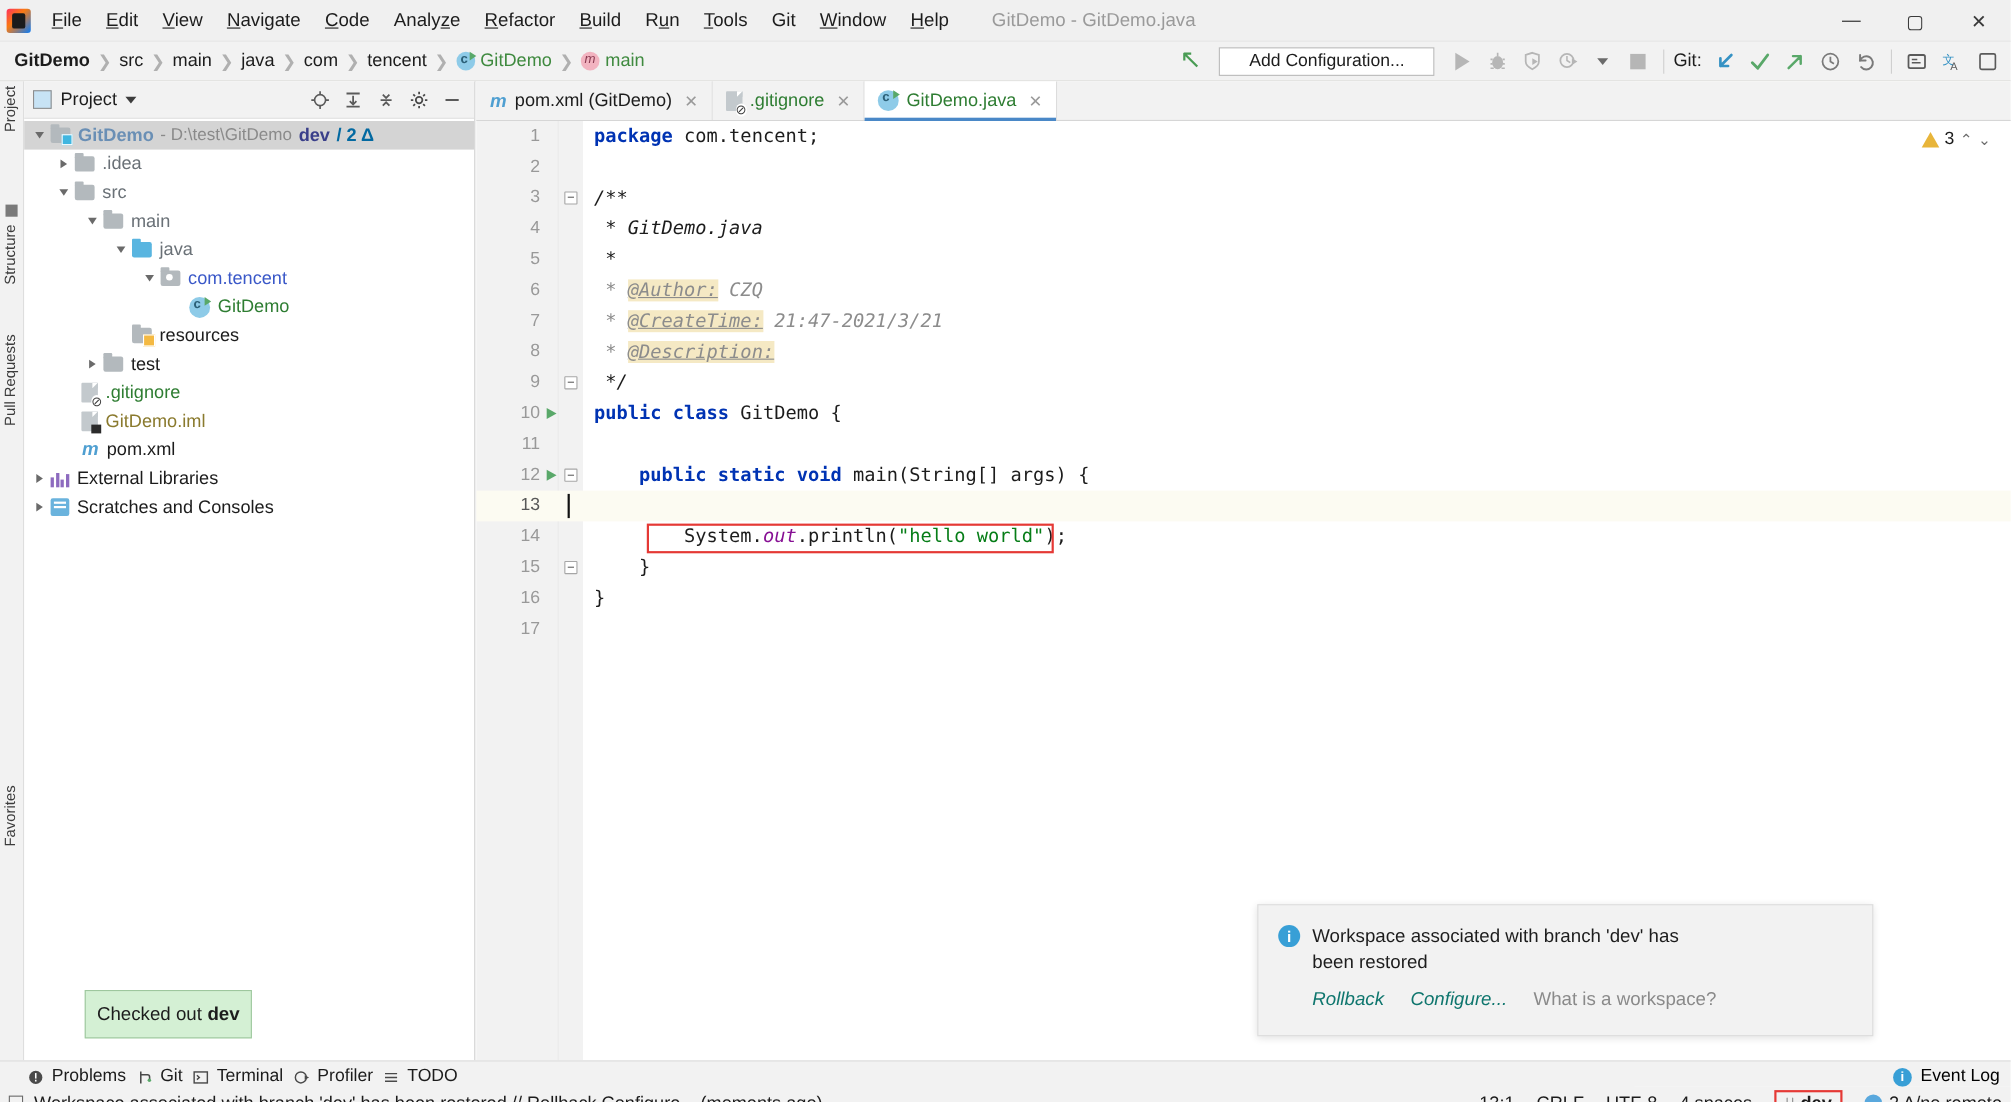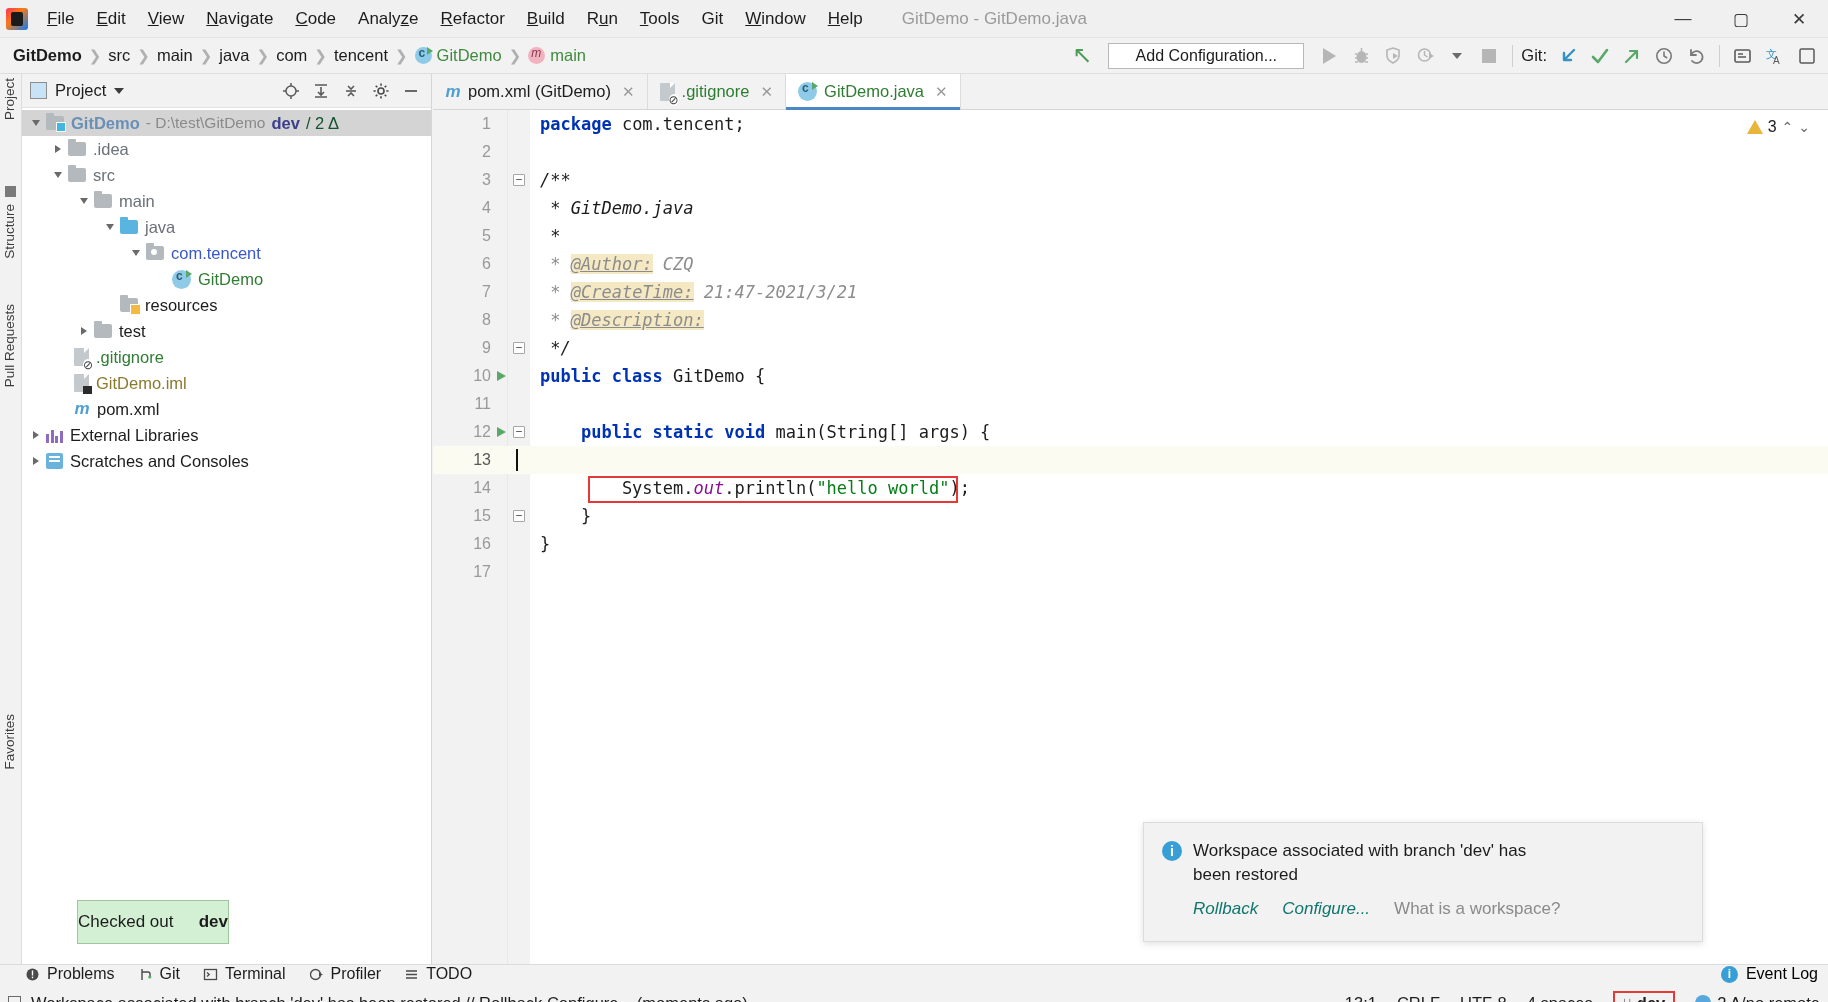--- a/index.html
+++ b/index.html
@@ -167,21 +167,21 @@
   }
   .scr-icon::after{ content:""; position:absolute; left:3px;top:3px;width:11px;height:2px;background:#fff; box-shadow:0 4px 0 #fff;}
   .t-green { color:#2e7d32; }
   .t-blue  { color:#3a58c8; }
   .t-gray  { color:#6a7177; }
   .t-olive { color:#8a7a2e; }
   .t-black { color:#1c1c1c; }
   .root-name { font-weight:bold; color:#6a8fb5; margin-right:6px;}
   .root-path { color:#8a8a8a; font-size:15.5px; }
   .root-dev { color:#3a3f8a; font-weight:bold; }
-  .root-cnt { color:#14532d; font-weight:normal; }
+  .root-cnt { color:#0369a1; font-weight:bold; }
 
   
   .editor-area {
     position:absolute; left:433px; top:74px; width:1395px; height:890px; background:#ffffff;
   }
   .tabs { height:36px; background:#f2f2f2; display:flex; align-items:stretch; border-bottom:1px solid #d6d6d6;}
   .tab {
     display:flex; align-items:center; padding:0 12px; font-size:16.5px; gap:7px;
     background:#f2f2f2; border-right:1px solid #dcdcdc; color:#1c1c1c; position:relative;
   }
@@ -249,29 +249,29 @@
     display:flex;align-items:center;justify-content:center; flex:none; margin-top:2px;
   }
   .balloon-txt { font-size:17px; color:#1c1c1c; line-height:24px; }
   .balloon-links { display:flex; gap:24px; margin-top:12px; margin-left:31px; font-size:17px;}
   .blink { color:#0f766e; cursor:pointer;font-style:italic; }
   .bgray { color:#8a8a8a; }
 
   
   .tooltip {
     position:absolute; left:77px; top:900px; width:152px; height:44px;
-    background:#d4f0d4; border:1px solid #9ec79e; display:flex; align-items:center; justify-content:space-between;
+    background:#d4f0d4; border:1px solid #9ec79e; display:flex; align-items:center; justify-content:center;
     font-size:17px; color:#1c1c1c;
   }
   .tooltip b { margin-left:5px; }
 
   
   .toolwin-bar {
     position:absolute; left:0; top:964px; width:1828px; height:24px;
-    background:#f2f2f2; display:flex; align-items:flex-start; padding-left:24px; gap:22px;
+    background:#f2f2f2; display:flex; align-items:flex-end; padding-left:24px; gap:8px;
     border-top:1px solid #dcdcdc;
   }
   .tw-item { display:flex; align-items:center; gap:6px; font-size:16px; color:#1c1c1c; }
   .tw-ico { width:17px;height:17px; display:flex; align-items:center; justify-content:center; color:#4a4a4a; font-size:14px;}
   .tw-right { margin-left:auto; display:flex; align-items:center; gap:8px; padding-right:10px;}
   .evt-dot { width:17px;height:17px;border-radius:50%;background:#389fd6;color:#fff;font-size:12px;font-weight:bold;display:flex;align-items:center;justify-content:center;}
 
   .statusbar {
     position:absolute; left:0; top:988px; width:1828px; height:30px;
     background:#f2f2f2; display:flex; align-items:center; padding-left:8px;

